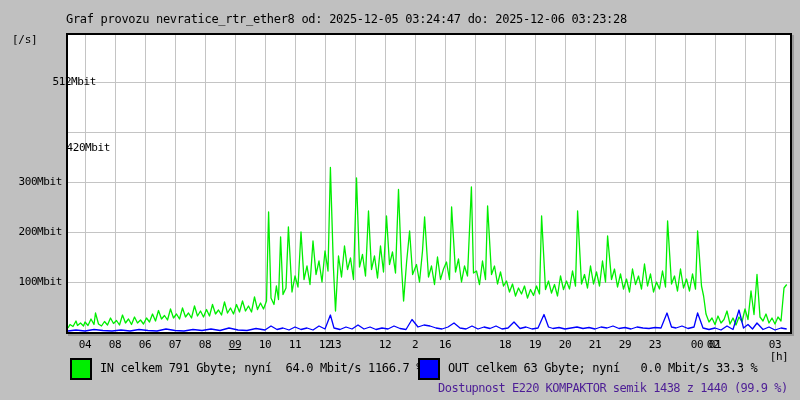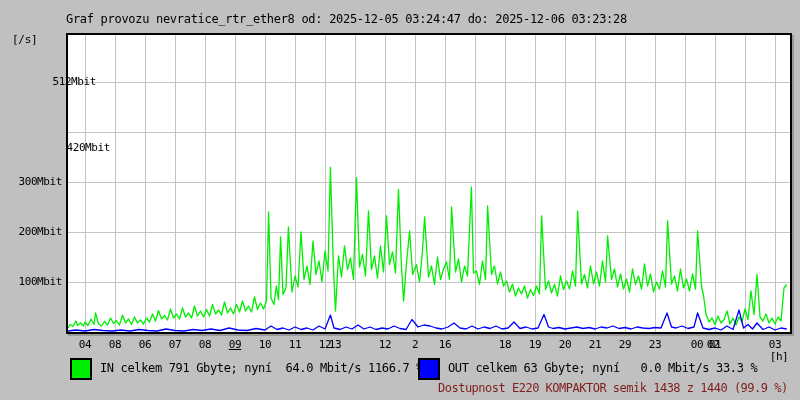--- a/index.html
+++ b/index.html
@@ -117,13 +117,13 @@
   </div>
 
 <div class="abs" id="x-unit">[h]</div>
 
 <div class="abs swatch" id="in-swatch" style="left: 70px; background: rgb(0, 238, 0);"></div>
 <div class="abs legend-text" style="left:100px">IN celkem 791 Gbyte; nyní  64.0 Mbit/s 1166.7 %</div>
 
 <div class="abs swatch" id="out-swatch" style="left: 418px; background: rgb(0, 0, 255);"></div>
 <div class="abs legend-text" style="left:448px">OUT celkem 63 Gbyte; nyní   0.0 Mbit/s 33.3 %</div>
 
-<div class="abs" id="availability" style="color: #7f1d1d;">Dostupnost E220 KOMPAKTOR semik 1438 z 1440 (99.9 %)</div>
+<div class="abs" id="availability" style="color: #4c1d95;">Dostupnost E220 KOMPAKTOR semik 1438 z 1440 (99.9 %)</div>
 
 </body></html>

